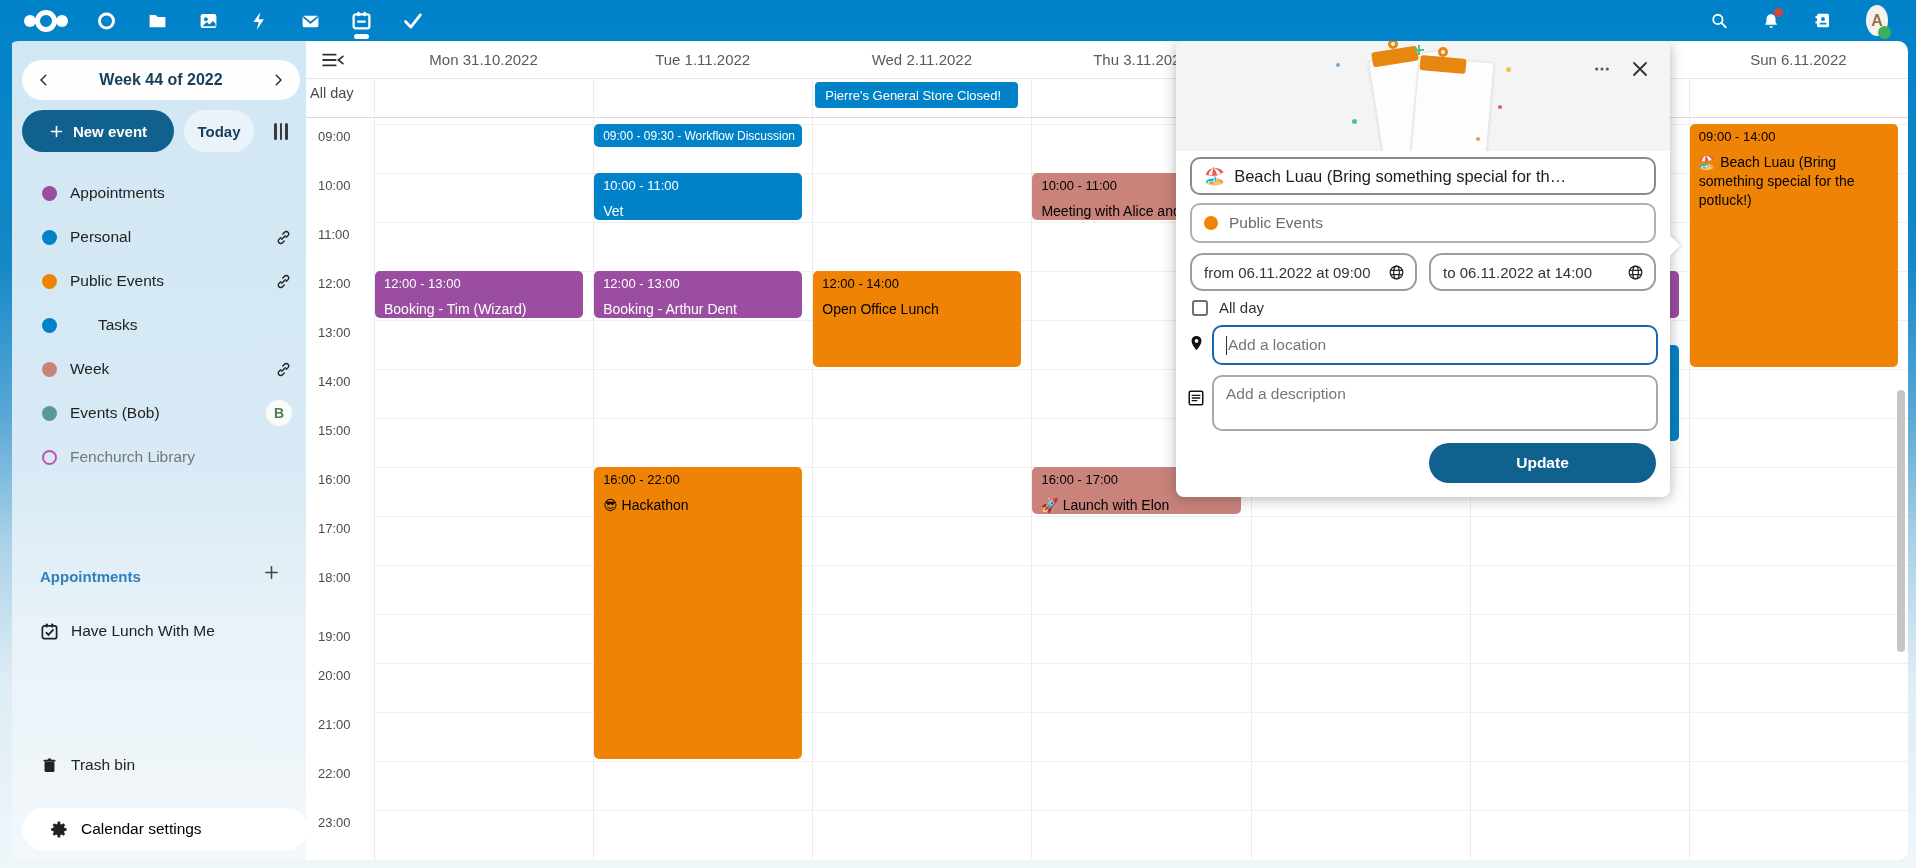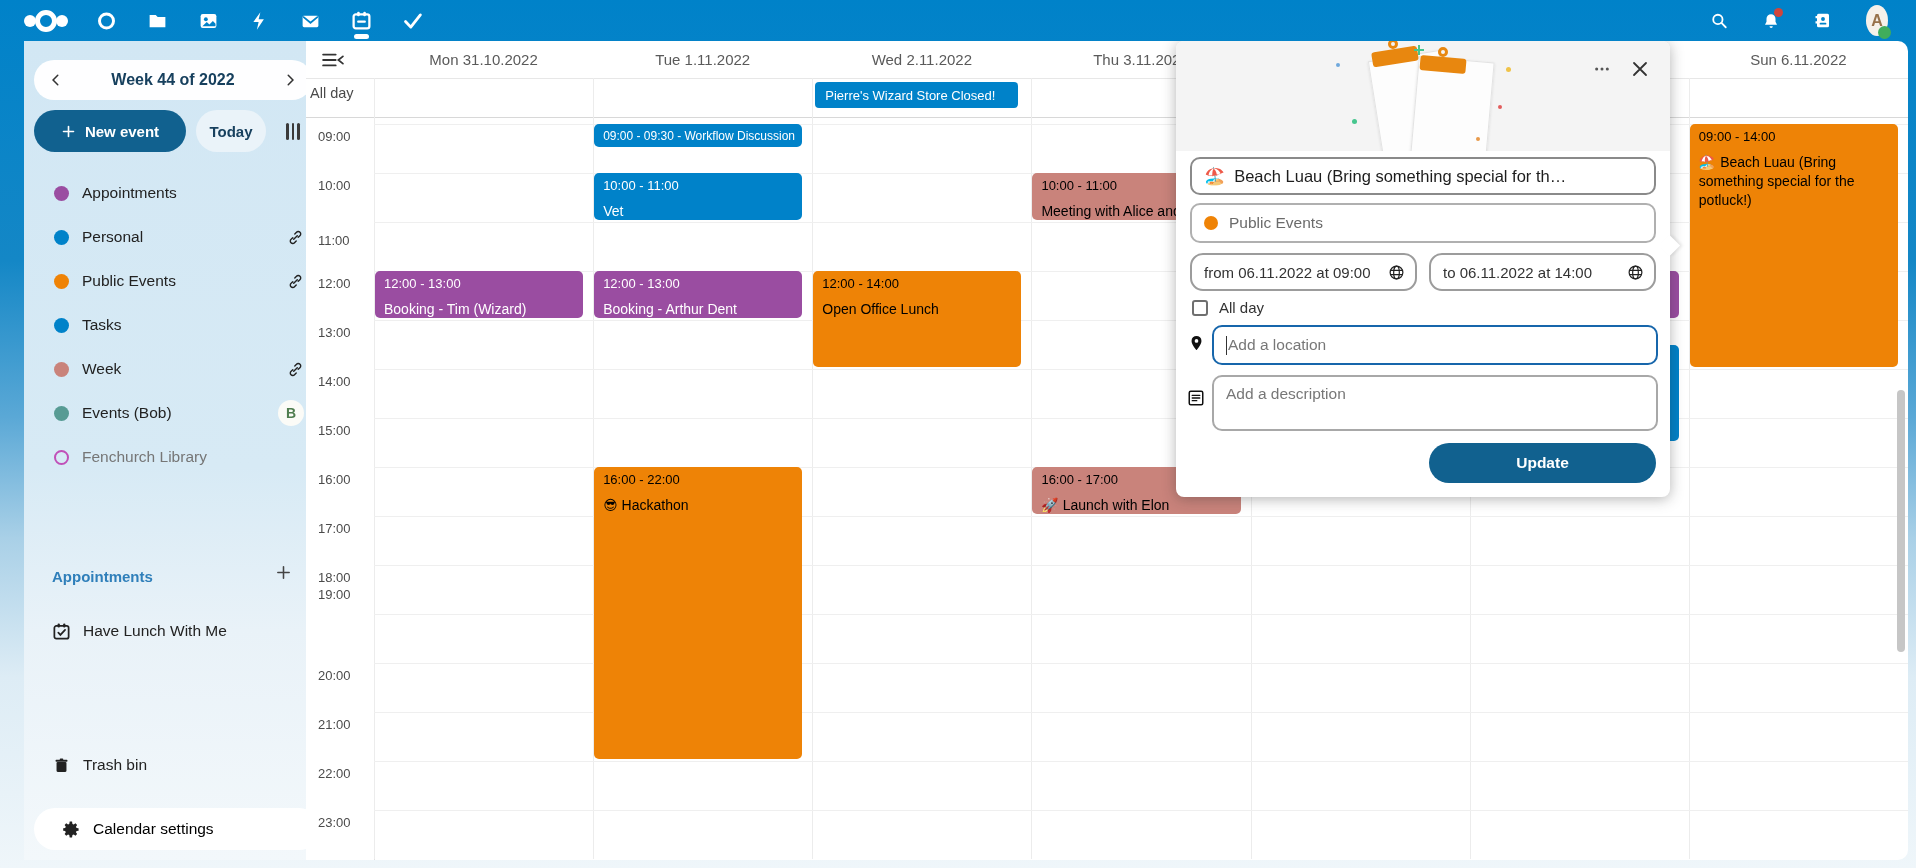--- a/index.html
+++ b/index.html
@@ -11,21 +11,21 @@
   .tb-app{position:relative;width:33px;height:33px;display:flex;align-items:center;justify-content:center;background:none;border:none;cursor:pointer;}
   .tb-app svg{display:block;}
   .app-underline{position:absolute;left:9px;bottom:-2px;width:15px;height:5px;border-radius:3px;background:#fff;}
   .tb-right{position:absolute;right:0;top:0;height:41px;display:flex;align-items:center;gap:22px;padding-right:22px;}
   .tb-icon{background:none;border:none;cursor:pointer;position:relative;width:30px;height:30px;display:flex;align-items:center;justify-content:center;}
   .bell-dot{position:absolute;right:3px;top:2px;width:9px;height:9px;border-radius:50%;background:#d0453c;}
   .avatar{width:31px;height:31px;border-radius:50%;background:#f6f1ea;color:#97714a;font-weight:bold;font-size:16px;display:flex;align-items:center;justify-content:center;position:relative;}
   .status-dot{position:absolute;right:-3px;bottom:-3px;width:13px;height:13px;border-radius:50%;background:#40ad5c;}
 
   .content{position:absolute;left:8px;top:41px;width:1900px;height:819px;border-radius:10px;overflow:hidden;}
-  .sidebar{position:absolute;left:16px;top:0;width:298px;height:819px;
+  .sidebar{position:absolute;left:4px;top:0;width:298px;height:819px;
     background:linear-gradient(180deg,#d2e7f4 0%,#d7eaf5 52%,#e9f2f8 72%,#f3f8fb 100%);}
   .main{position:absolute;left:298px;top:0;width:1602px;height:819px;background:#ffffff;}
 
   
   .week-pill{position:absolute;left:10px;top:19px;width:278px;height:40px;background:rgba(255,255,255,.96);border-radius:20px;display:flex;align-items:center;justify-content:space-between;padding:0 6px;}
   .nav-arrow{width:32px;height:32px;border:none;background:none;cursor:pointer;display:flex;align-items:center;justify-content:center;color:#333;}
   .week-label{font-weight:bold;font-size:16px;color:#17405e;}
   .btn-newevent{position:absolute;left:10px;top:69px;width:152px;height:42px;border:none;border-radius:21px;background:#11618f;color:#fff;font-weight:bold;font-size:15px;display:flex;align-items:center;justify-content:center;gap:9px;cursor:pointer;}
   .btn-today{position:absolute;left:172px;top:69px;width:70px;height:42px;border:none;border-radius:21px;background:#eaf3f9;color:#17405e;font-weight:bold;font-size:15px;cursor:pointer;}
   .view-toggle{position:absolute;left:256px;top:79px;width:26px;height:22px;border:none;background:none;cursor:pointer;display:flex;gap:3px;align-items:center;justify-content:center;}
@@ -223,21 +223,21 @@
         </div>
         <div class="cal-row" style="top: 220px;">
           <div class="cal-dot" style="background: rgb(239, 131, 6);"></div>
           <div class="cal-label">Public Events</div>
           <div class="cal-right">
             <svg width="17" height="17" viewBox="0 0 24 24">
               <path fill="none" stroke="#222" stroke-width="2" stroke-linecap="round" d="M9.5 14.5l5-5M8.2 12.2l-2.4 2.4a3.4 3.4 0 1 0 4.8 4.8l2.4-2.4M15.8 11.8l2.4-2.4a3.4 3.4 0 1 0-4.8-4.8l-2.4 2.4"></path>
             </svg>
           </div>
         </div>
-        <div class="cal-row" style="top: 264px;">
+        <div class="cal-row" style="top: 264px; gap: 28px;">
           <div class="cal-dot" style="background: rgb(0, 130, 201);"></div>
           <div class="cal-label">Tasks</div>
         </div>
         <div class="cal-row" style="top: 308px;">
           <div class="cal-dot" style="background: rgb(201, 131, 123);"></div>
           <div class="cal-label">Week</div>
           <div class="cal-right">
             <svg width="17" height="17" viewBox="0 0 24 24">
               <path fill="none" stroke="#222" stroke-width="2" stroke-linecap="round" d="M9.5 14.5l5-5M8.2 12.2l-2.4 2.4a3.4 3.4 0 1 0 4.8 4.8l2.4-2.4M15.8 11.8l2.4-2.4a3.4 3.4 0 1 0-4.8-4.8l-2.4 2.4"></path>
             </svg>
@@ -323,48 +323,48 @@
         <div class="col-line" style="left: 944.56px;"></div>
         <div class="day-header" style="left: 1163.7px; width: 219.14px;">Sat 5.11.2022</div>
         <div class="col-line" style="left: 1163.7px;"></div>
         <div class="day-header" style="left: 1382.84px; width: 219.14px;">Sun 6.11.2022</div>
         <div class="col-line" style="left: 1382.84px;"></div>
         <div class="hour-line" style="top: 83px;"></div>
         <div class="hour-label" style="top: 88px;">09:00</div>
         <div class="hour-line" style="top: 132px;"></div>
         <div class="hour-label" style="top: 137px;">10:00</div>
         <div class="hour-line" style="top: 181px;"></div>
-        <div class="hour-label" style="top: 192px;">11:00</div>
+        <div class="hour-label" style="top: 186px;">11:00</div>
         <div class="hour-line" style="top: 230px;"></div>
         <div class="hour-label" style="top: 235px;">12:00</div>
         <div class="hour-line" style="top: 279px;"></div>
         <div class="hour-label" style="top: 284px;">13:00</div>
         <div class="hour-line" style="top: 328px;"></div>
         <div class="hour-label" style="top: 333px;">14:00</div>
         <div class="hour-line" style="top: 377px;"></div>
         <div class="hour-label" style="top: 382px;">15:00</div>
         <div class="hour-line" style="top: 426px;"></div>
         <div class="hour-label" style="top: 431px;">16:00</div>
         <div class="hour-line" style="top: 475px;"></div>
         <div class="hour-label" style="top: 480px;">17:00</div>
         <div class="hour-line" style="top: 524px;"></div>
         <div class="hour-label" style="top: 529px;">18:00</div>
         <div class="hour-line" style="top: 573px;"></div>
-        <div class="hour-label" style="top: 546px;">19:00</div>
+        <div class="hour-label" style="top: 588px;">19:00</div>
         <div class="hour-line" style="top: 622px;"></div>
         <div class="hour-label" style="top: 627px;">20:00</div>
         <div class="hour-line" style="top: 671px;"></div>
         <div class="hour-label" style="top: 676px;">21:00</div>
         <div class="hour-line" style="top: 720px;"></div>
         <div class="hour-label" style="top: 725px;">22:00</div>
         <div class="hour-line" style="top: 769px;"></div>
         <div class="hour-label" style="top: 774px;">23:00</div>
       </div>
     <div id="event-layer">
-        <div class="allday-event" style="left: 509.28px; width: 203.14px; background: rgb(0, 130, 201);">Pierre's Wizard Store Closed!</div>
+        <div class="allday-event" style="left: 509.28px; width: 203.14px; background: rgb(0, 130, 201);">Pierre's General Store Closed!</div>
         <div class="event ev-light" style="left: 288.14px; width: 208.14px; top: 83px; height: 22.5px; background: rgb(0, 130, 201);">
           <div class="ev-oneline">09:00 - 09:30 - Workflow Discussion</div>
         </div>
         <div class="event ev-light" style="left: 288.14px; width: 208.14px; top: 132px; height: 47px; background: rgb(0, 130, 201);">
           <div class="ev-time">10:00 - 11:00</div>
           <div class="ev-title">Vet</div>
         </div>
         <div class="event ev-dark" style="left: 726.42px; width: 208.14px; top: 132px; height: 47px; background: rgb(201, 131, 123);">
           <div class="ev-time">10:00 - 11:00</div>
           <div class="ev-title">Meeting with Alice and B</div>

